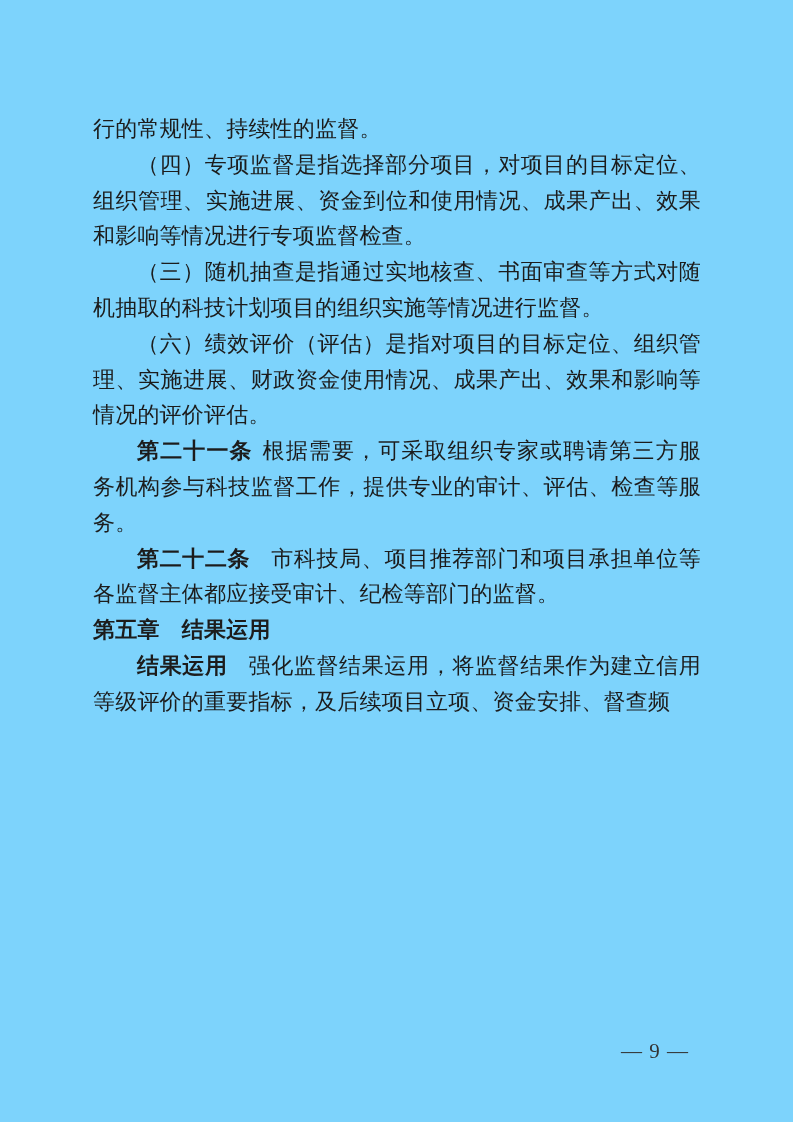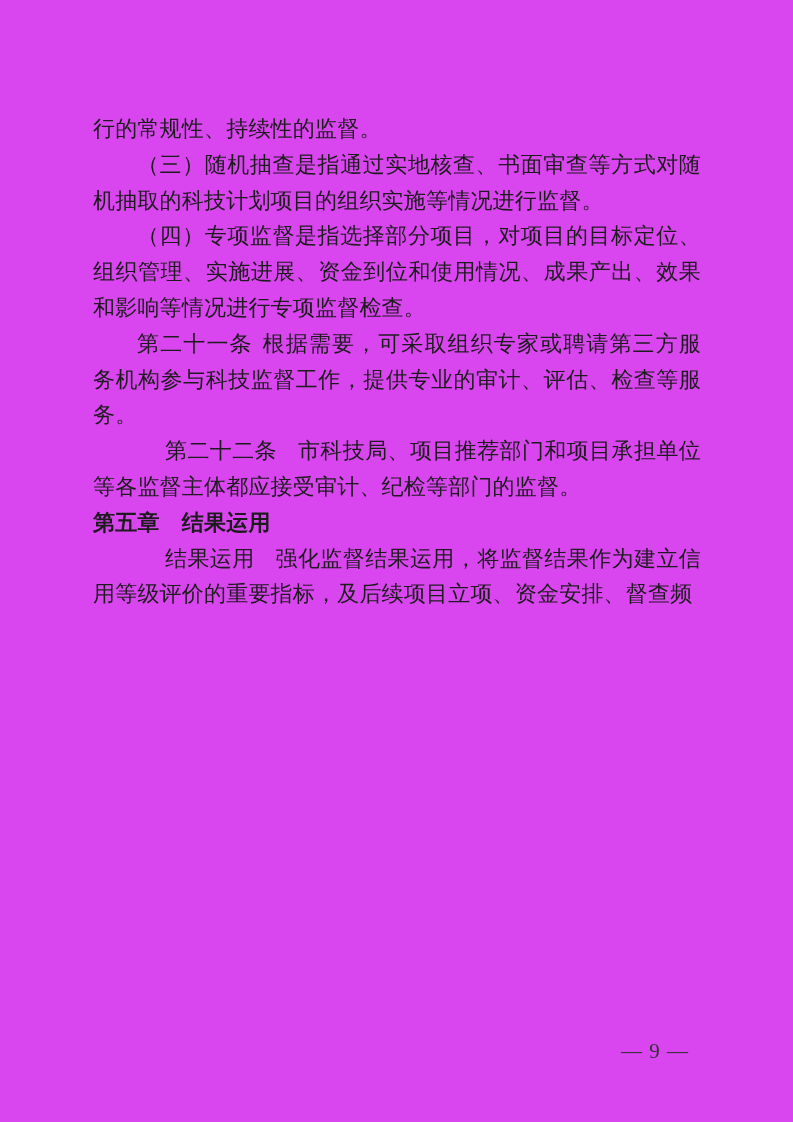--- a/index.html
+++ b/index.html
@@ -13,21 +13,21 @@
     position: relative;
     overflow: hidden;
     font-family: "Liberation Serif", "DejaVu Serif", serif;
   }
   .page {
     position: absolute;
     left: 0;
     top: 0;
     width: 793px;
     height: 1122px;
-    background: #d946ef;
+    background: #7dd3fc;
   }
   .doc {
     position: absolute;
     left: 93px;
     top: 111px;
     width: 608px;
     font-size: 22px;
     line-height: 35.8px;
     letter-spacing: 0.2px;
     color: #1c1c1c;
@@ -37,26 +37,25 @@
   .doc p {
     margin: 0;
     padding: 0;
     text-indent: 2em;
   }
   .doc p.noindent {
     text-indent: 0;
   }
   .lead {
     font-family: "Liberation Sans", "DejaVu Sans", sans-serif;
-    font-weight: 400;
+    font-weight: 700;
     margin-right: 0.45em;
   }
   .lead.wide {
     margin-right: 0.95em;
-    margin-left: 28px;
   }
   .chapter {
     text-indent: 0 !important;
     text-align: left;
     font-family: "Liberation Sans", "DejaVu Sans", sans-serif;
     font-weight: 700;
   }
   .footer {
     position: absolute;
     top: 1039px;
@@ -74,28 +73,31 @@
 <div class="page">
 
   <div class="doc">
 
     <p class="noindent">
       <span>行的常规性、持续性的监督。</span>
     </p>
 
 
     <p>
+      <span>（四）专项监督是指选择部分项目，对项目的目标定位、组织管理、实施进展、资金到位和使用情况、成果产出、效果和影响等情况进行专项监督检查。</span>
+    </p>
+
+    <p>
       <span>（三）随机抽查是指通过实地核查、书面审查等方式对随机抽取的科技计划项目的组织实施等情况进行监督。</span>
     </p>
 
+
     <p>
-      <span>（四）专项监督是指选择部分项目，对项目的目标定位、组织管理、实施进展、资金到位和使用情况、成果产出、效果和影响等情况进行专项监督检查。</span>
+      <span>（六）绩效评价（评估）是指对项目的目标定位、组织管理、实施进展、财政资金使用情况、成果产出、效果和影响等情况的评价评估。</span>
     </p>
-
-
 
 
     <p>
       <span class="lead">第二十一条</span><span>根据需要，可采取组织专家或聘请第三方服务机构参与科技监督工作，提供专业的审计、评估、检查等服务。</span>
     </p>
 
     <p>
       <span class="lead wide">第二十二条</span><span>市科技局、项目推荐部门和项目承担单位等各监督主体都应接受审计、纪检等部门的监督。</span>
     </p>
 

